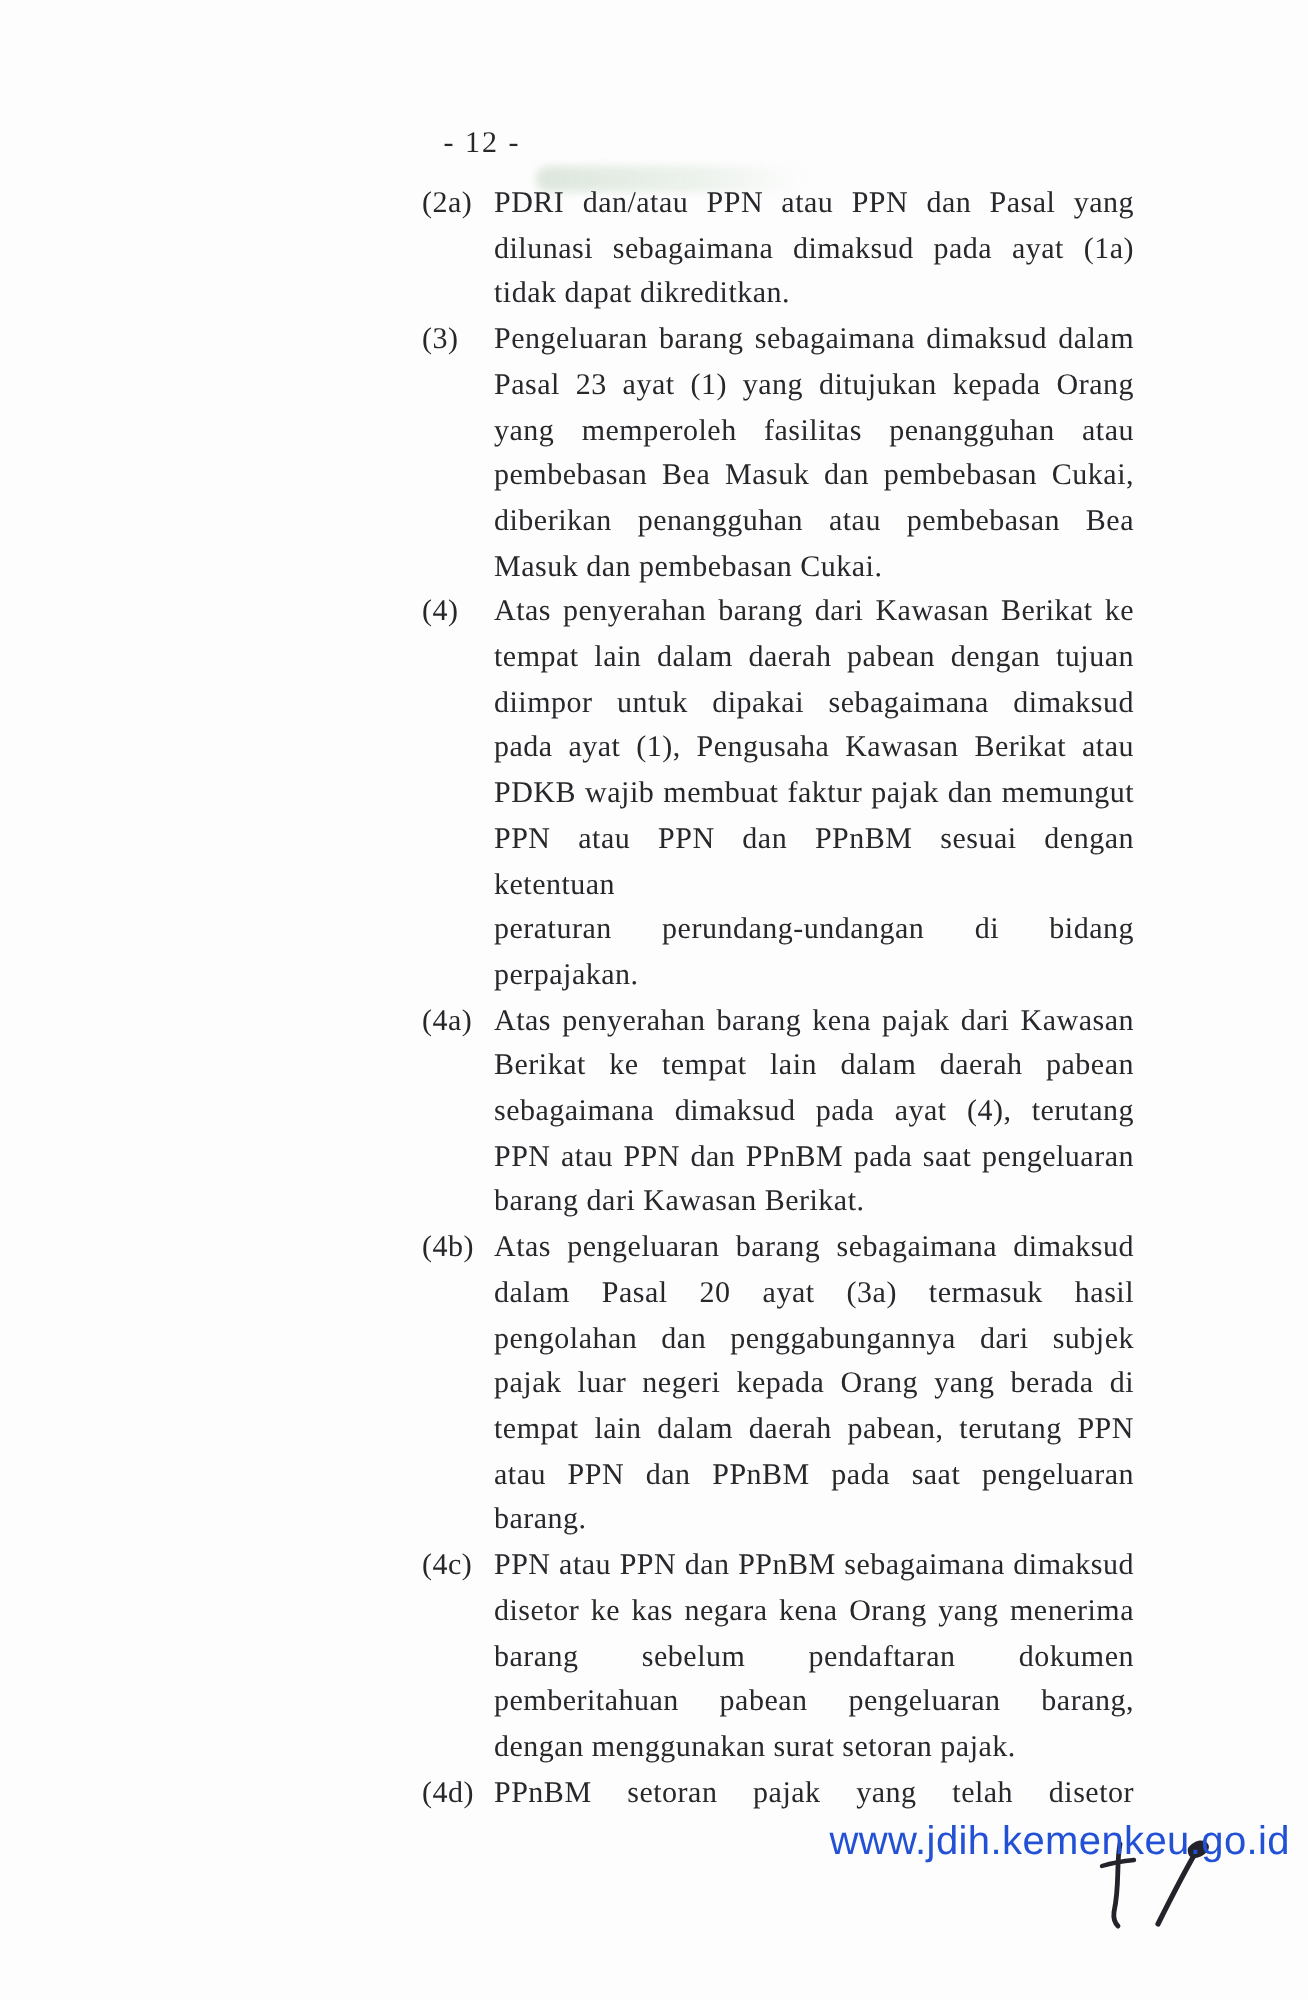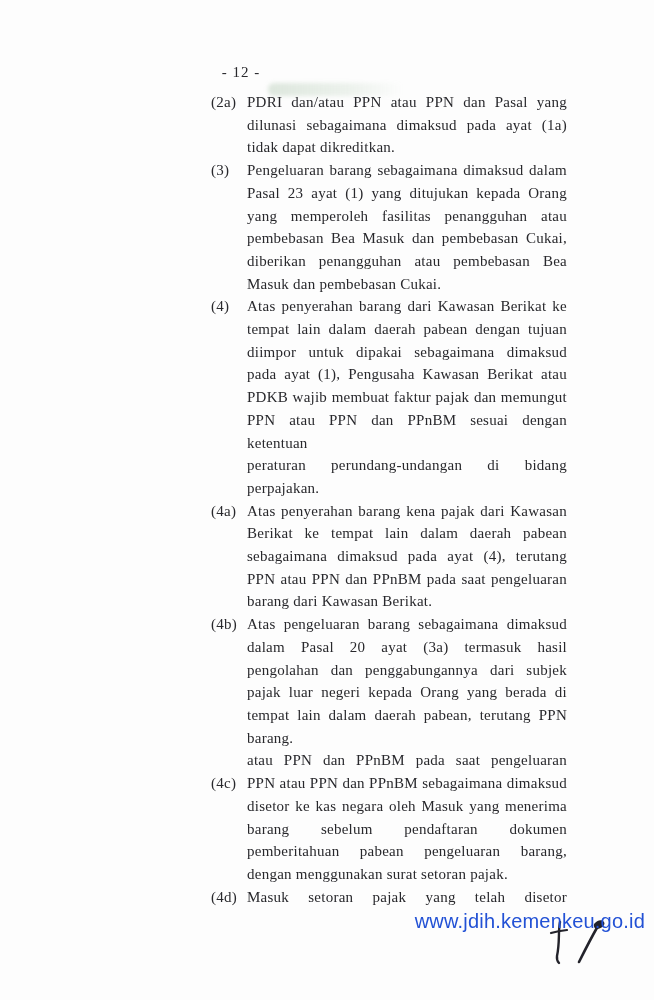--- a/index.html
+++ b/index.html
@@ -116,38 +116,38 @@
       </div>
     </div>
     <div class="para">
       <div class="para-label">(4b)</div>
       <div class="para-lines">
         <div class="line">Atas pengeluaran barang sebagaimana dimaksud</div>
         <div class="line">dalam Pasal 20 ayat (3a) termasuk hasil</div>
         <div class="line">pengolahan dan penggabungannya dari subjek</div>
         <div class="line">pajak luar negeri kepada Orang yang berada di</div>
         <div class="line">tempat lain dalam daerah pabean, terutang PPN</div>
+        <div class="line">atau PPN dan PPnBM pada saat pengeluaran</div>
         <div class="line last">barang.</div>
-        <div class="line">atau PPN dan PPnBM pada saat pengeluaran</div>
       </div>
     </div>
     <div class="para">
       <div class="para-label">(4c)</div>
       <div class="para-lines">
         <div class="line">PPN atau PPN dan PPnBM sebagaimana dimaksud</div>
-        <div class="line">disetor ke kas negara oleh Masuk yang menerima</div>
+        <div class="line">disetor ke kas negara kena Orang yang menerima</div>
         <div class="line">barang sebelum pendaftaran dokumen</div>
         <div class="line">pemberitahuan pabean pengeluaran barang,</div>
         <div class="line last">dengan menggunakan surat setoran pajak.</div>
       </div>
     </div>
     <div class="para">
       <div class="para-label">(4d)</div>
       <div class="para-lines">
-        <div class="line">Masuk setoran pajak yang telah disetor</div>
+        <div class="line">PPnBM setoran pajak yang telah disetor</div>
       </div>
     </div>
   </div>
 
 <svg class="ink-marks" viewBox="0 0 72 58">
 
   <path d="M14 6 C 12 16, 14 26, 11 40 C 10.5 44, 12 46, 13 47" fill="none" stroke="#23232b" stroke-width="2.4" stroke-linecap="round"></path>
   <path d="M5 17 C 10 15.5, 16 14.5, 21 14" fill="none" stroke="#23232b" stroke-width="2.2" stroke-linecap="round"></path>
 
   <path d="M33 46 C 38 36, 45 22, 52 10" fill="none" stroke="#23232b" stroke-width="2.6" stroke-linecap="round"></path>

